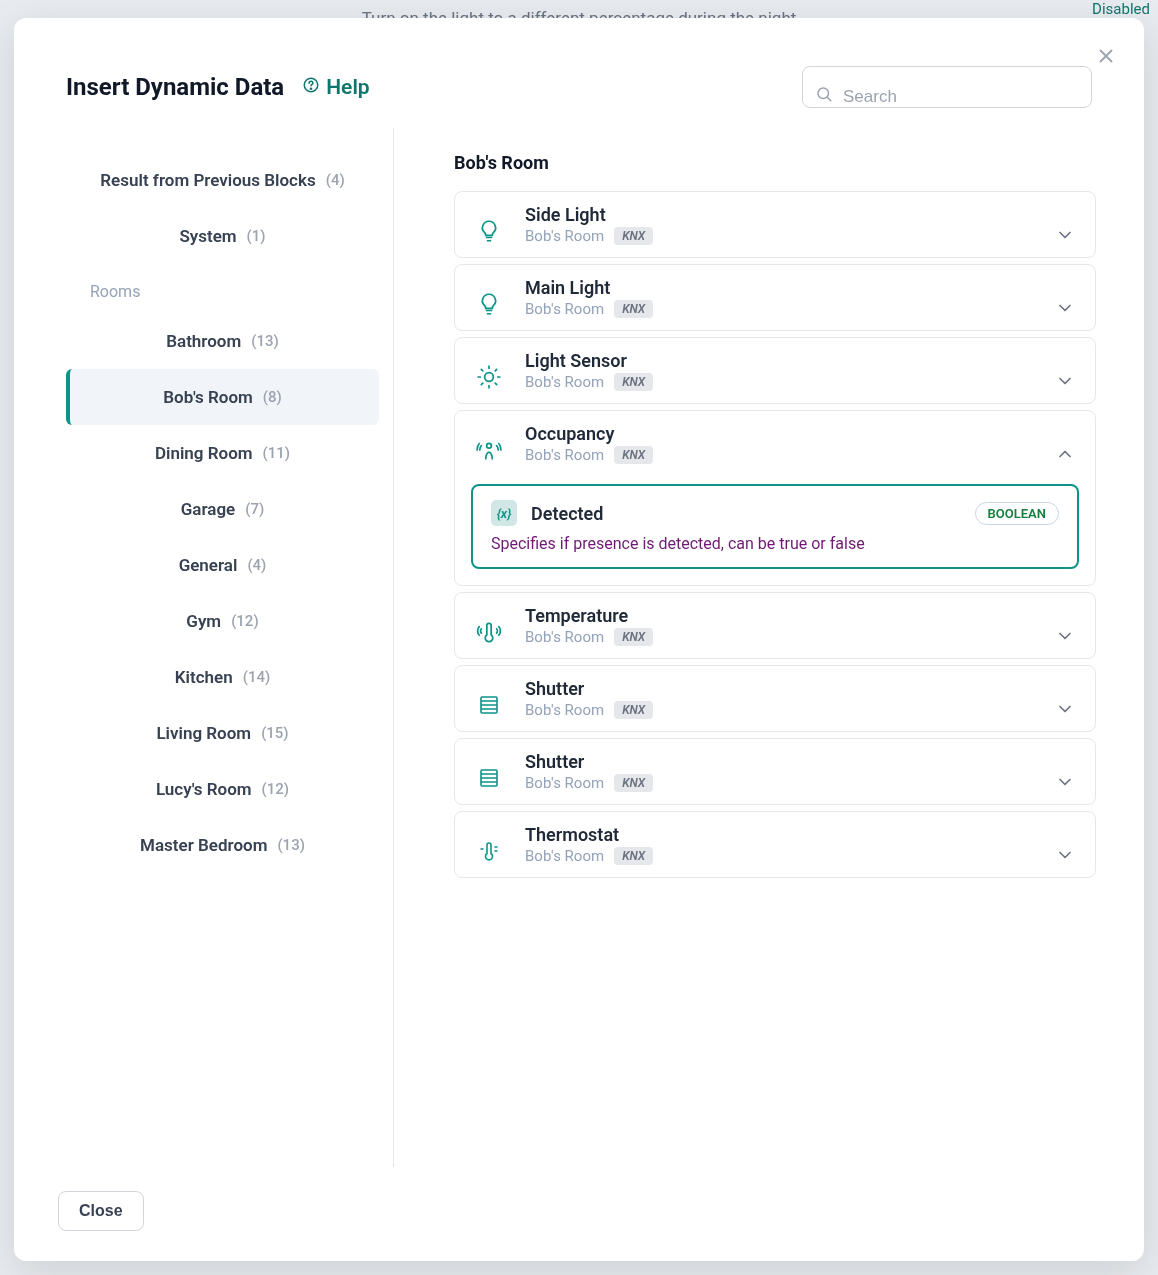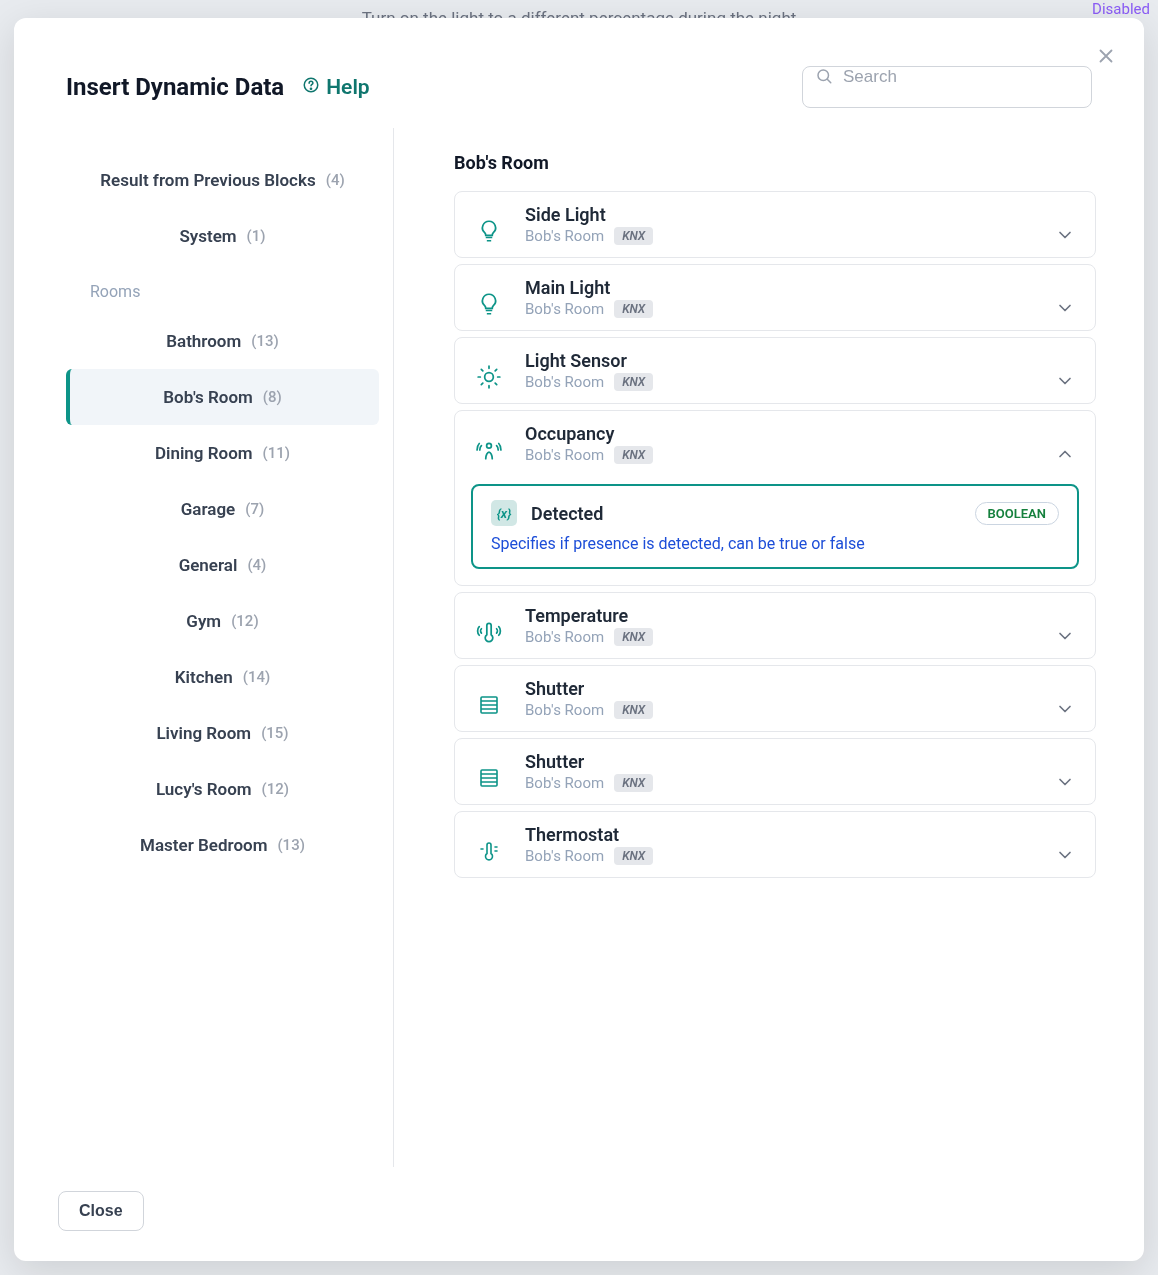--- a/index.html
+++ b/index.html
@@ -17,21 +17,21 @@
     top: 8px;
     left: 50%;
     transform: translateX(-50%);
     color: #6b7280;
     font-size: 17px;
   }
   .bg-badge {
     position: absolute;
     top: 0px;
     right: 8px;
-    color: #8b5cf6;
+    color: #0f766e;
     font-size: 15px;
   }
   .modal {
     position: absolute;
     top: 18px;
     left: 14px;
     right: 14px;
     bottom: 14px;
     background: #fff;
     border-radius: 12px;
@@ -75,21 +75,21 @@
   .search-wrap {
     margin-left: auto;
     width: 290px;
   }
   .search-box {
     width: 100%;
     height: 42px;
     border: 1px solid #d1d5db;
     border-radius: 8px;
     display: flex;
-    align-items: flex-start;
+    align-items: flex-end;
     padding: 0 12px;
     gap: 10px;
     color: #9ca3af;
   }
   .search-box input {
     flex: 1;
     border: none;
     outline: none;
     font-size: 17px;
     color: #374151;
@@ -241,21 +241,21 @@
     border: 1px solid #cbd5e1;
     border-radius: 14px;
     padding: 3px 12px;
     font-size: 13px;
     font-weight: 600;
     color: #15803d;
   }
   .property-desc {
     margin-top: 8px;
     font-size: 16px;
-    color: #1d4ed8;
+    color: #701a75;
   }
   .modal-footer {
     display: flex;
     justify-content: flex-start;
     padding: 24px 44px 30px 44px;
   }
   .close-btn {
     border: 1px solid #d1d5db;
     background: #fff;
     border-radius: 8px;

